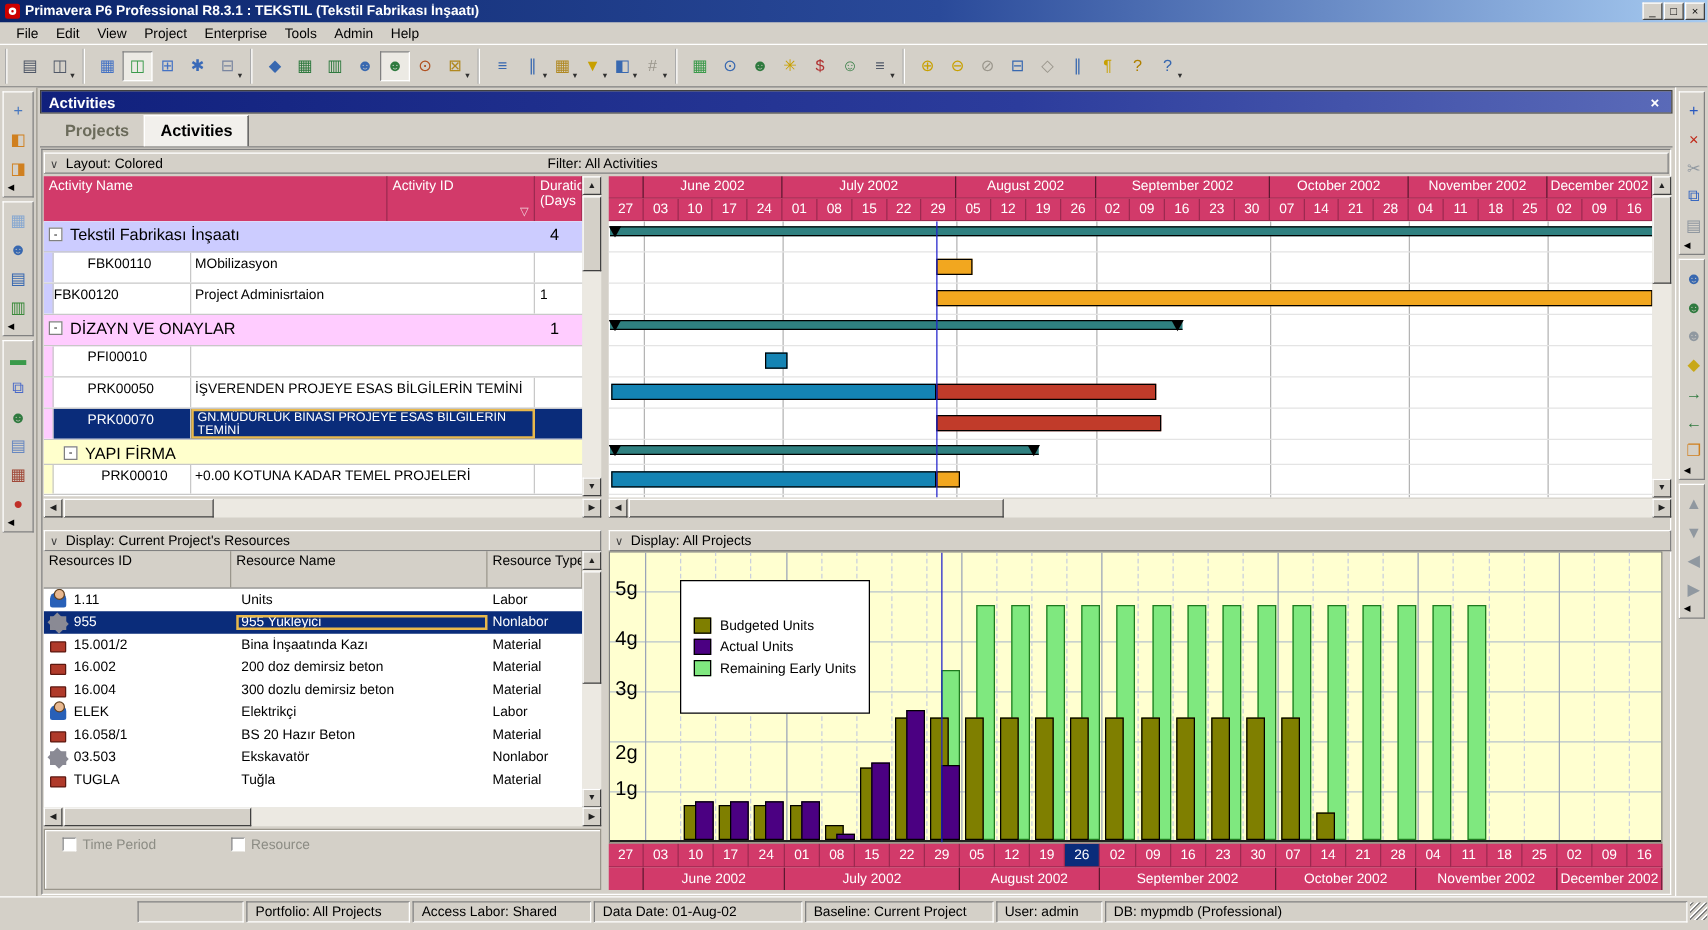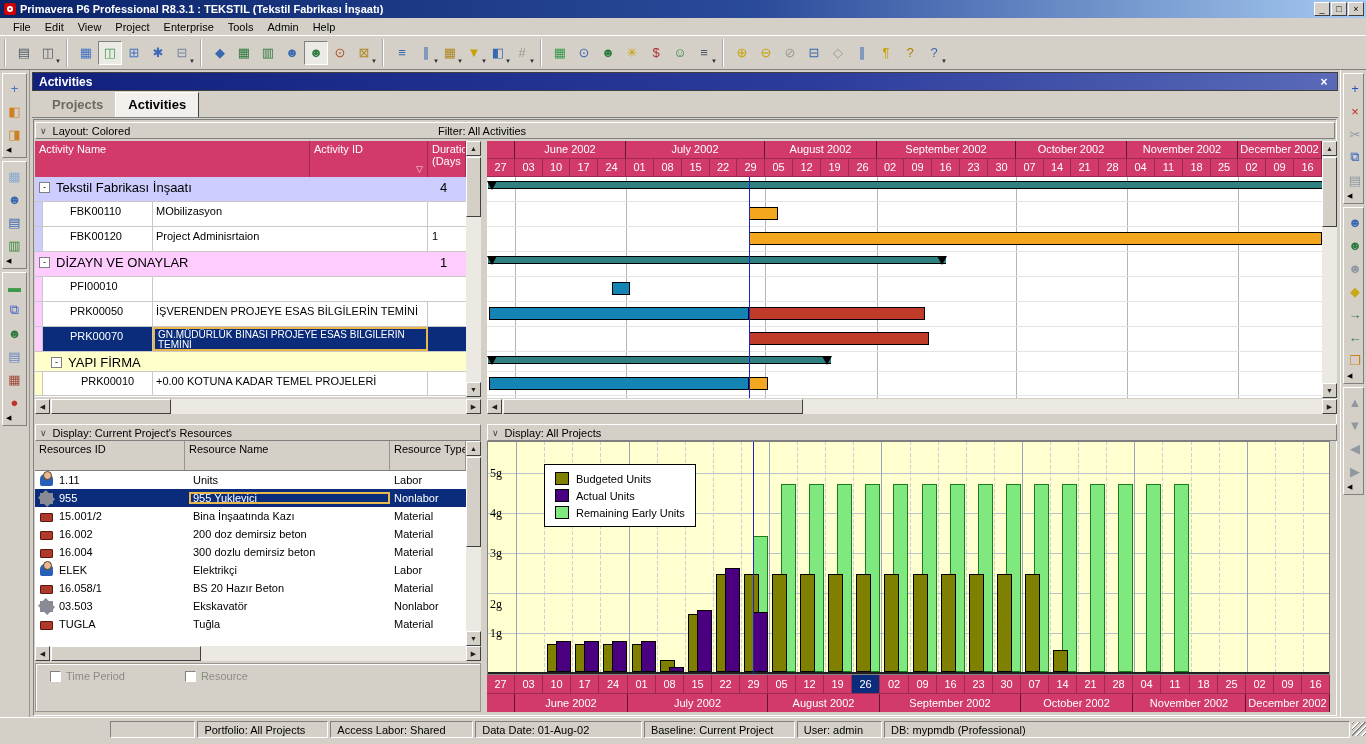--- a/index.html
+++ b/index.html
@@ -118,27 +118,27 @@
   #res-groupbox .gb-checks { display:flex; gap:60px; padding:6px 14px; color:#8c8c84; }
   .cb { width:11px; height:11px; background:#fff; border:1px solid; border-color:#808080 #fff #fff #808080; display:inline-block;
     margin-right:5px; vertical-align:-2px; }
 
   
   #plot { position:absolute; left:487px; top:441px; width:843px; height:234px; background:#ffffd0;
     border:1px solid #808080; overflow:hidden; }
   .hgrid { position:absolute; left:0; right:0; height:1px; background:#b8c4cc; }
   .wgrid { position:absolute; top:0; bottom:0; width:1px; background:linear-gradient(#c9cfdd 60%, transparent 0) center/1px 6px repeat-y; }
   .mgrid { position:absolute; top:0; bottom:0; width:1px; background:#9aa4b8; }
-  .ylab { position:absolute; left:2px; width:20px; text-align:left; font-size:12px;font-family:Liberation Serif, serif; }
+  .ylab { position:absolute; left:2px; width:20px; text-align:right; font-size:16px; }
   .hbar { position:absolute; border:1px solid #000; }
   .hbar.budg { background:#7f7f00; }
   .hbar.act  { background:#4b0082; }
   .hbar.rem  { background:#7fe87f; border-color:#1f7a1f; }
   #baseline { position:absolute; left:0; right:0; bottom:0; height:2px; background:#202020; }
-  #legend { position:absolute; left:56px; top:22px; background:#fff; border:1px solid #000; padding:3px 10px; }
+  #legend { position:absolute; left:56px; top:22px; background:#fff; border:1px solid #000; padding:25px 10px; }
   .leg-item { display:flex; align-items:center; margin:4px 0; white-space:nowrap; }
   .leg-swatch { width:14px; height:13px; border:1px solid #000; margin-right:7px; flex:0 0 14px; }
   #prof-weeks, #prof-months { position:absolute; left:487px; width:843px; height:19px; background:#d23a6a; overflow:hidden; }
   #prof-weeks { top:675px; } #prof-months { top:694px; height:18px; }
   #prof-weeks .tl-cell, #prof-months .tl-cell { height:19px; line-height:18px; }
   .tl-cell.hl { background:#0a2c7a; }
 
   
   #statusbar { position:absolute; left:0; top:717px; width:1366px; height:23px; background:#d4d0c8;
     border-top:1px solid #fff; display:flex; align-items:center; padding-left:110px; }
@@ -380,21 +380,21 @@
       <div class="cdur" style="flex: 0 0 30px;">4</div>
     </div>
     <div class="arow" style="top: 25px; height: 25px;">
       <div class="band" style="background: rgb(204, 204, 255);"></div>
       <div class="cid" style="padding-left: 27px;">FBK00110</div>
       <div class="cname">MObilizasyon</div>
       <div class="cdur"></div>
     </div>
     <div class="arow" style="top: 50px; height: 25px;">
       <div class="band" style="background: rgb(204, 204, 255);"></div>
-      <div class="cid" style="padding-left: 27px;">FBK00120</div>
+      <div class="cid" style="">FBK00120</div>
       <div class="cname">Project Adminisrtaion</div>
       <div class="cdur">1</div>
     </div>
     <div class="arow grow" style="top: 75px; height: 25px; background: rgb(255, 204, 255);">
       <div class="minusbox" style="margin-left: 4px;">-</div>
       <div class="glabel">DİZAYN VE ONAYLAR</div>
       <div class="cdur" style="flex: 0 0 30px;">1</div>
     </div>
     <div class="arow" style="top: 100px; height: 25px;">
       <div class="band" style="background: rgb(255, 204, 255);"></div>

